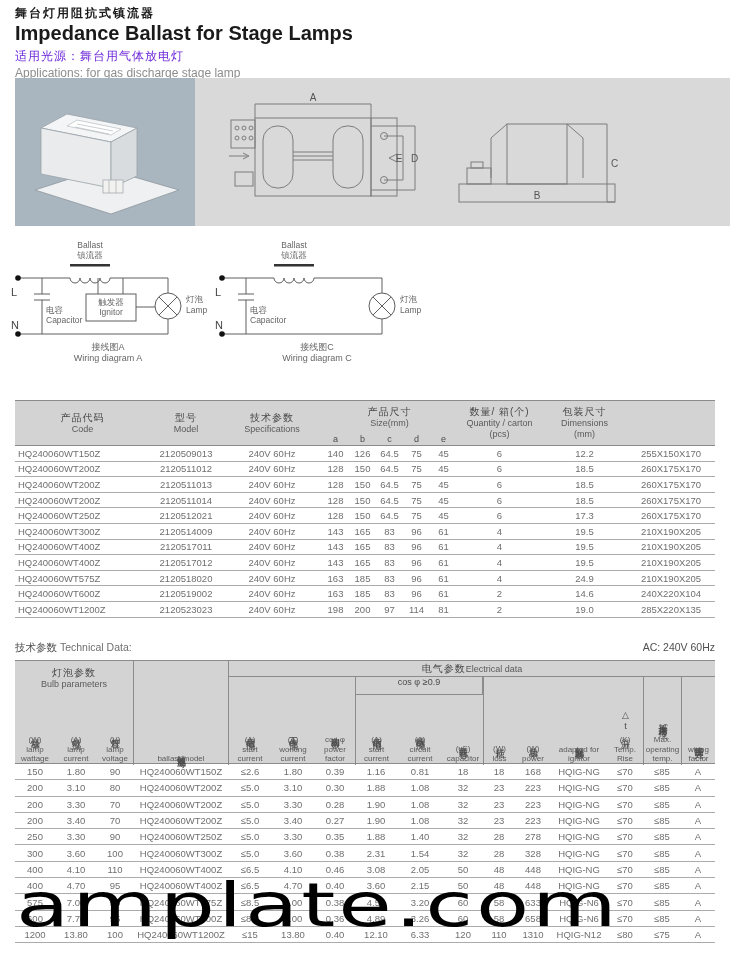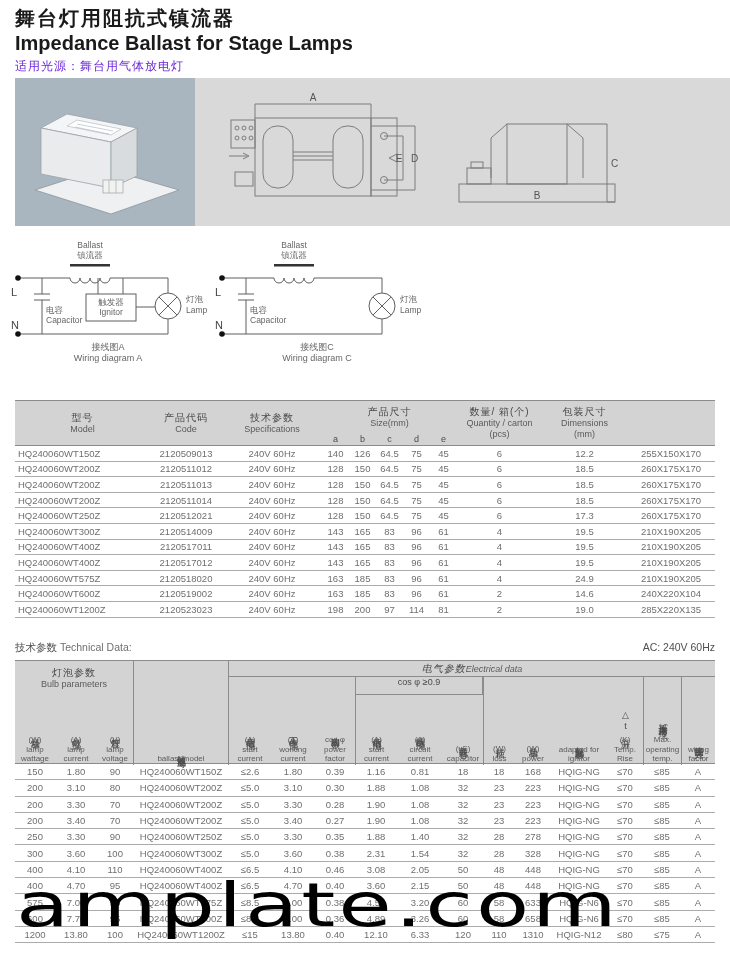--- a/index.html
+++ b/index.html
@@ -2,21 +2,21 @@
 <html><head>
 <meta charset="utf-8">
 <style>
   html,body{margin:0;padding:0;background:#fff;}
   #page{position:relative;width:730px;height:953px;background:#ffffff;overflow:hidden;
         font-family:"Liberation Sans","DejaVu Sans",sans-serif;color:#707070;}
   .abs{position:absolute;}
 
   
   #titleblock{left:15px;top:6px;width:700px;}
-  .t-zh{font-size:20px;font-weight:bold;color:#1a1a1a;letter-spacing:2px;line-height:1.25;}
+  .t-zh{font-size:12px;font-weight:bold;color:#1a1a1a;letter-spacing:2px;line-height:1.25;}
   .t-en{font-size:20px;font-weight:bold;color:#1a1a1a;line-height:1.2;}
   .s-zh{font-size:12px;color:#6d28d9;margin-top:3px;letter-spacing:1px;}
   .s-en{font-size:12px;color:#8d8d8d;margin-top:1px;}
 
   
   #photo{left:15px;top:78px;width:180px;height:148px;background:#a9b5bf;}
   #drawarea{left:195px;top:78px;width:535px;height:148px;background:#d9d9d9;}
   svg text{font-family:"Liberation Sans","DejaVu Sans",sans-serif;}
 
   
@@ -43,21 +43,21 @@
   .t1row span:first-child{text-align:left;padding-left:3px;}
 
   
   .t2cols{display:grid;grid-template-columns:40px 42px 36px 96px 42px 44px 40px 42px 46px 40px 32px 36px 56px 36px 38px 34px;}
   #t2head{left:15px;top:660px;width:700px;height:104px;grid-template-rows:16px 18px 70px;}
   .vcell{display:flex;flex-direction:column;align-items:center;justify-content:flex-end;gap:1px;padding-bottom:2px;box-sizing:border-box;}
   .vzh{writing-mode:vertical-rl;text-orientation:upright;font-size:9px;color:#4a4a4a;letter-spacing:1px;line-height:1;}
   .vunit{font-size:8px;color:#5a5a5a;}
   .ven{font-size:8px;color:#5a5a5a;text-align:center;line-height:1.15;white-space:normal;}
   .bl{border-left:1px solid #8b8b8b;} .br{border-right:1px solid #8b8b8b;}
-  .bandline{border-bottom:1px solid #8b8b8b;display:flex;align-items:center;justify-content:center;box-sizing:border-box;font-style:italic;}
+  .bandline{border-bottom:1px solid #8b8b8b;display:flex;align-items:center;justify-content:center;box-sizing:border-box;}
   .cosbox{border-left:1px solid #8b8b8b;border-right:1px solid #8b8b8b;border-bottom:1px solid #8b8b8b;
           display:flex;align-items:flex-start;justify-content:center;font-size:9px;color:#4a4a4a;box-sizing:border-box;}
   #t2body{left:15px;top:764px;width:700px;}
   .t2row{height:16.3px;border-bottom:1px solid #ababab;box-sizing:border-box;align-items:center;
          font-size:9.5px;color:#6f6f6f;}
   .t2row span{text-align:center;}
 
   
   #techline{left:15px;top:641px;width:700px;display:flex;justify-content:space-between;font-size:10.5px;color:#4f4f4f;}
 
@@ -212,26 +212,26 @@
     <text x="38" y="79" font-size="8.5" fill="#666">电容</text>
     <text x="38" y="89" font-size="8.5" fill="#666">Capacitor</text>
     <text x="188" y="68" font-size="8.5" fill="#666">灯泡</text>
     <text x="188" y="79" font-size="8.5" fill="#666">Lamp</text>
     <text x="105" y="116" font-size="9" fill="#666" text-anchor="middle">接线图C</text>
     <text x="105" y="127" font-size="9" fill="#666" text-anchor="middle">Wiring diagram C</text>
   </svg>
 
   <div class="abs t1cols hdrband" id="t1head">
     <div class="hcell">
+      <span class="hz">产品代码</span>
+      <span class="he">Code</span>
+    </div>
+    <div class="hcell">
       <span class="hz">型号</span>
       <span class="he">Model</span>
-    </div>
-    <div class="hcell">
-      <span class="hz">产品代码</span>
-      <span class="he">Code</span>
     </div>
     <div class="hcell">
       <span class="hz">技术参数</span>
       <span class="he">Specifications</span>
     </div>
     <div class="sizegrp" style="grid-column:4/9">
       <div class="hcell" style="flex:1">
         <span class="hz">产品尺寸</span>
         <span class="he">Size(mm)</span>
       </div>

